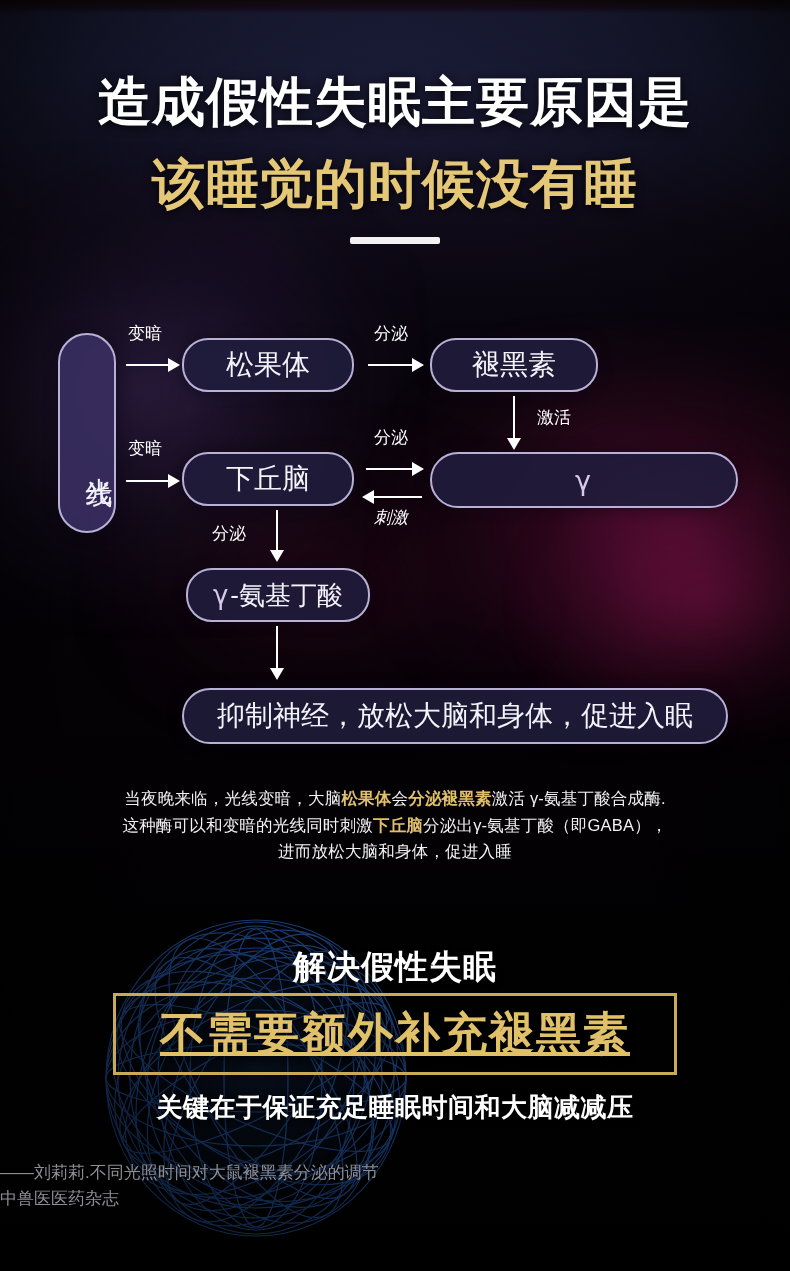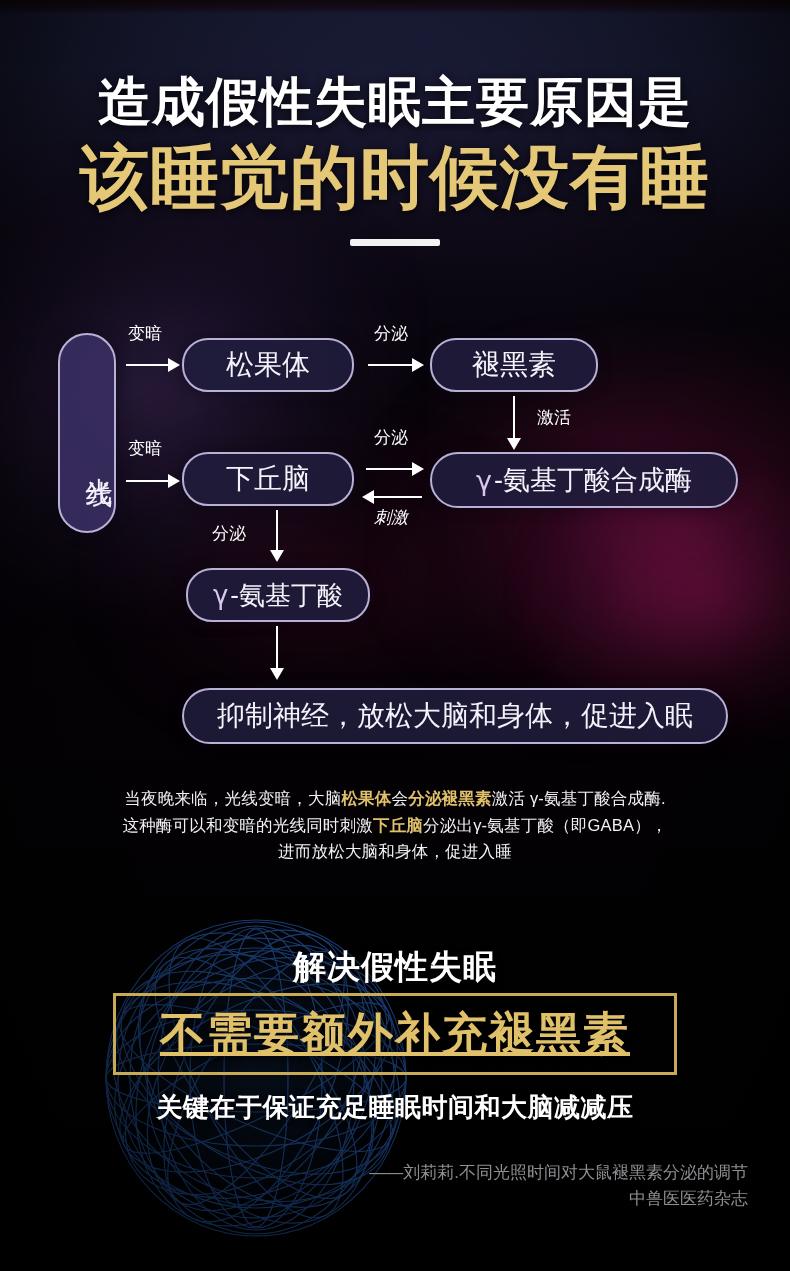--- a/index.html
+++ b/index.html
@@ -84,27 +84,28 @@
   }
   .title-line1 {
     font-size: 53px;
     font-weight: bold;
     color: #ffffff;
     letter-spacing: 1px;
     line-height: 1.12;
     text-shadow: 0 2px 10px rgba(0,0,0,0.85);
   }
   .title-line2 {
-    margin-top: 8px;
-    font-size: 69px;
+    margin-top: 24px;
+    font-size: 53px;
     font-weight: bold;
     color: #e4c878;
     letter-spacing: 1px;
     line-height: 1.12;
     text-shadow: 0 2px 10px rgba(0,0,0,0.85);
+    font-family: Liberation Serif, serif;
   }
   .title-divider {
     margin: 22px auto 0 auto;
     width: 90px; height: 7px;
     background: #f2f2f2;
     border-radius: 2px;
   }
 
   
   .flow {
@@ -208,21 +209,21 @@
     position: absolute; left: 0; top: 1090px; width: 790px;
     text-align: center;
     color: #ffffff;
     font-size: 26px;
     font-weight: bold;
     letter-spacing: 0.5px;
     text-shadow: 0 1px 7px rgba(0,0,0,0.9);
   }
   .citation {
     position: absolute; left: 0; top: 1160px; width: 748px;
-    text-align: right;
+    text-align: left;
     color: #8e8e93;
     font-size: 17px;
     line-height: 1.5;
   }
 </style>
 </head>
 <body>
 
 <div id="page">
 
@@ -298,21 +299,20 @@
 
   <div class="flow">
 
     <div class="node node-light">光线</div>
     <div class="node node-pineal">松果体</div>
     <div class="node node-melatonin">褪黑素</div>
     <div class="node node-hypothalamus">下丘脑</div>
 
     <div class="node node-gaba-enzyme">
       <span class="gamma">γ</span>
-        <span>-氨基丁酸合成酶</span>
     </div>
 
     <div class="node node-gaba">
       <span class="gamma">γ</span>
         <span>-氨基丁酸</span>
     </div>
 
     <div class="node node-result">抑制神经，放松大脑和身体，促进入眠</div>
 
     <div class="arrow-label" style="left:128px; top:22px;">变暗</div>

